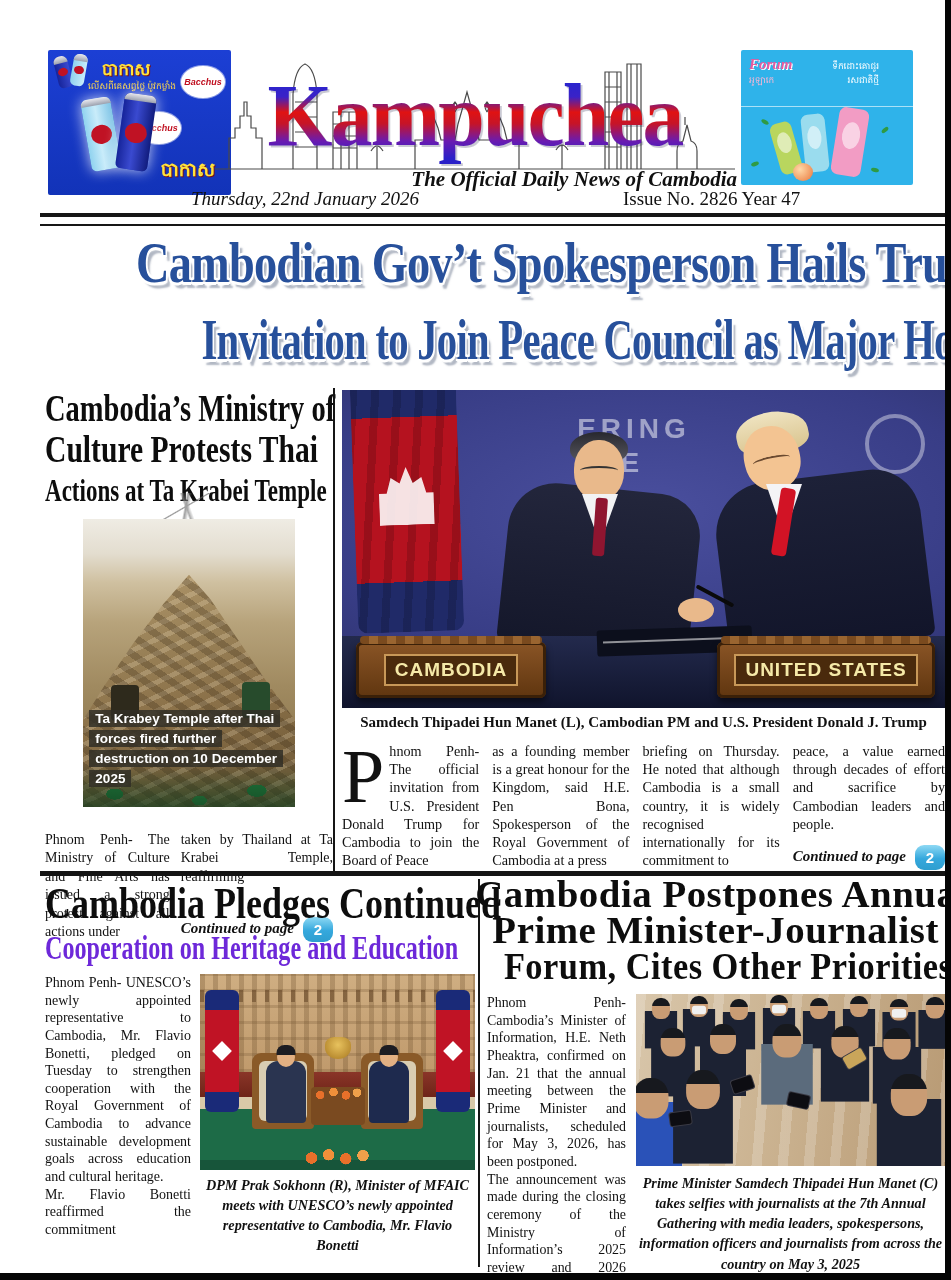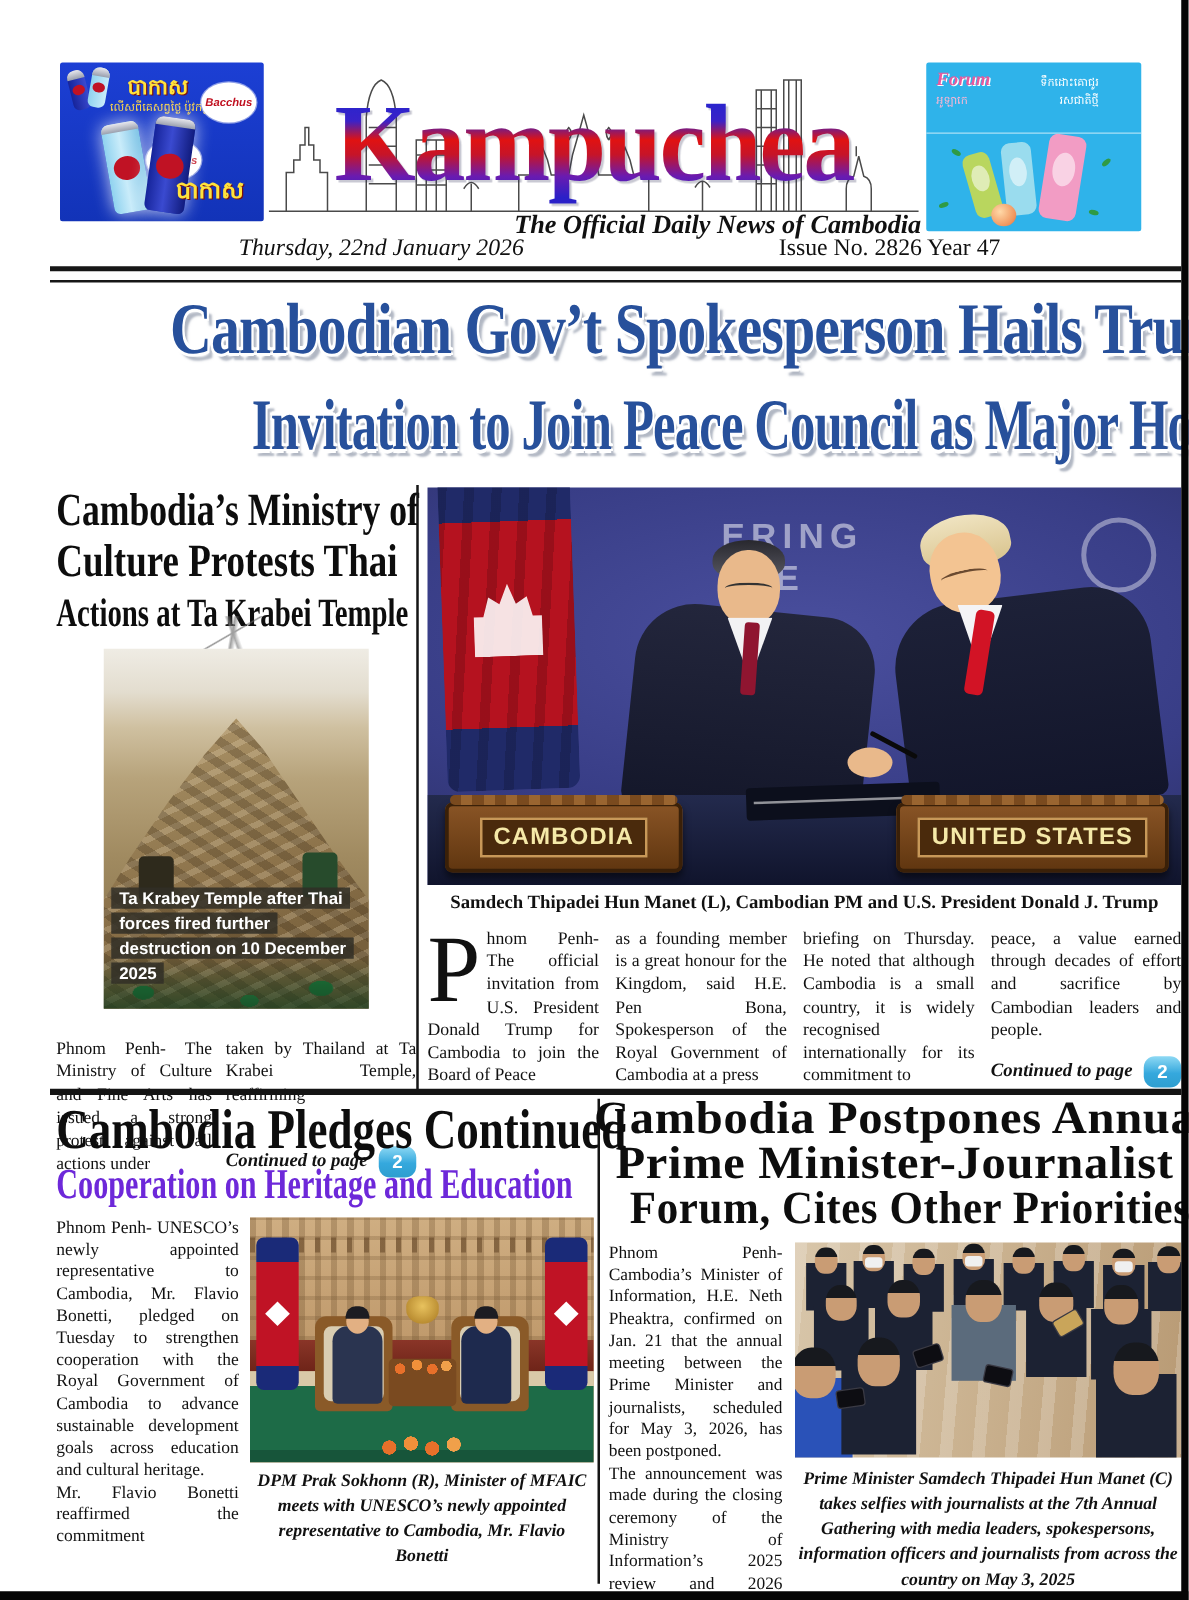--- a/index.html
+++ b/index.html
@@ -3,21 +3,21 @@
 <meta charset="utf-8">
 <style>
   html,body{margin:0;padding:0;background:#888;}
   .page{position:relative;width:951px;height:1280px;background:#fff;overflow:hidden;
         font-family:"Liberation Serif",serif;color:#111;margin:0 auto;}
   .scaled{display:inline-block;white-space:nowrap;transform:scaleX(var(--sx,1));transform-origin:0 50%;}
   .scaled.ctr{transform-origin:50% 50%;}
 
   
   .ad{position:absolute;overflow:hidden;border-radius:2px;}
-  .ad-left{left:48px;top:50px;width:163px;height:127px;background:linear-gradient(180deg,var(--bacchus-blue,#1c3fd4),#1233b8);}
+  .ad-left{left:48px;top:50px;width:163px;height:145px;background:linear-gradient(180deg,var(--bacchus-blue,#1c3fd4),#1233b8);padding-left:20px;}
   .ad-right{left:741px;top:50px;width:172px;height:135px;background:var(--olatte-blue,#2fb3ea);}
   .bx-title{position:absolute;left:54px;top:8px;color:#ffe23c;font-weight:bold;font-size:17px;text-shadow:1px 1px 0 #7a1010;}
   .bx-sub{position:absolute;left:40px;top:30px;color:#ffd84a;font-size:9px;}
   .bx-bottom{position:absolute;right:16px;bottom:10px;color:#ffe23c;font-weight:bold;font-size:19px;text-shadow:1px 1px 0 #7a1010;}
   .starburst{position:absolute;width:40px;height:28px;background:#fff;border-radius:50%;display:flex;align-items:center;justify-content:center;
              box-shadow:0 0 0 2px #fff,0 0 0 3px rgba(255,255,255,.5);}
   .starburst span{color:#c01020;font:bold italic 9px "Liberation Sans",sans-serif;}
   .sb1{right:8px;top:18px;} .sb2{right:52px;top:64px;}
   .can{position:absolute;border-radius:6px 6px 5px 5px;box-shadow:0 0 14px rgba(255,255,255,.75);}
   .can::before{content:"";position:absolute;left:0;right:0;top:0;height:7px;background:linear-gradient(180deg,#e8e8ee,#9aa0ae);border-radius:6px 6px 0 0;}

